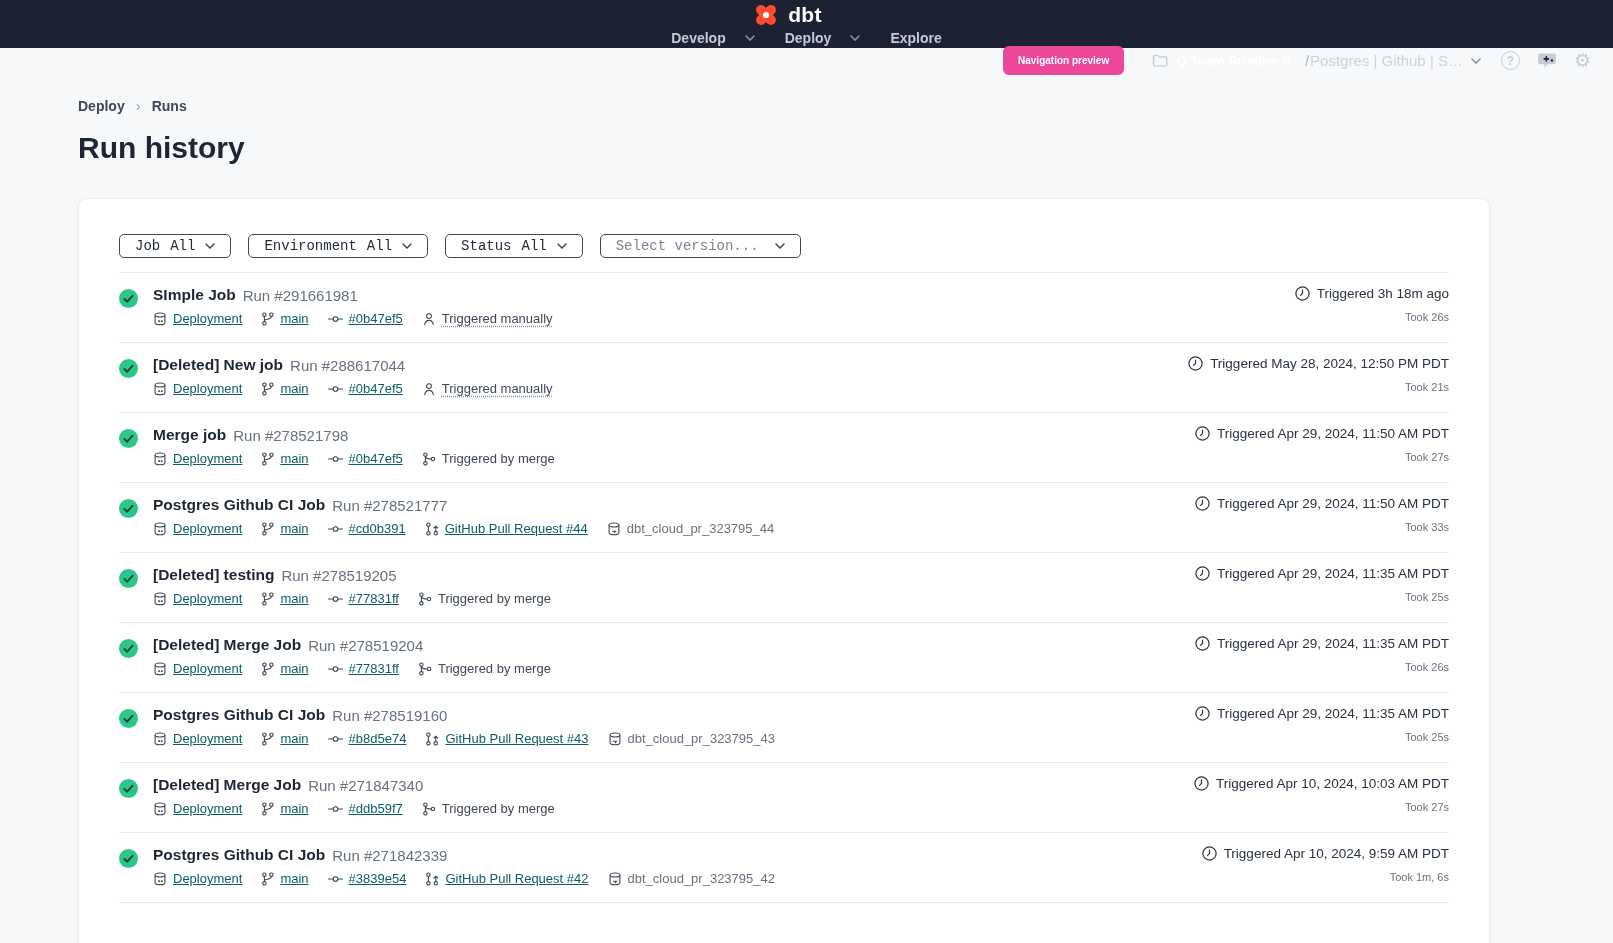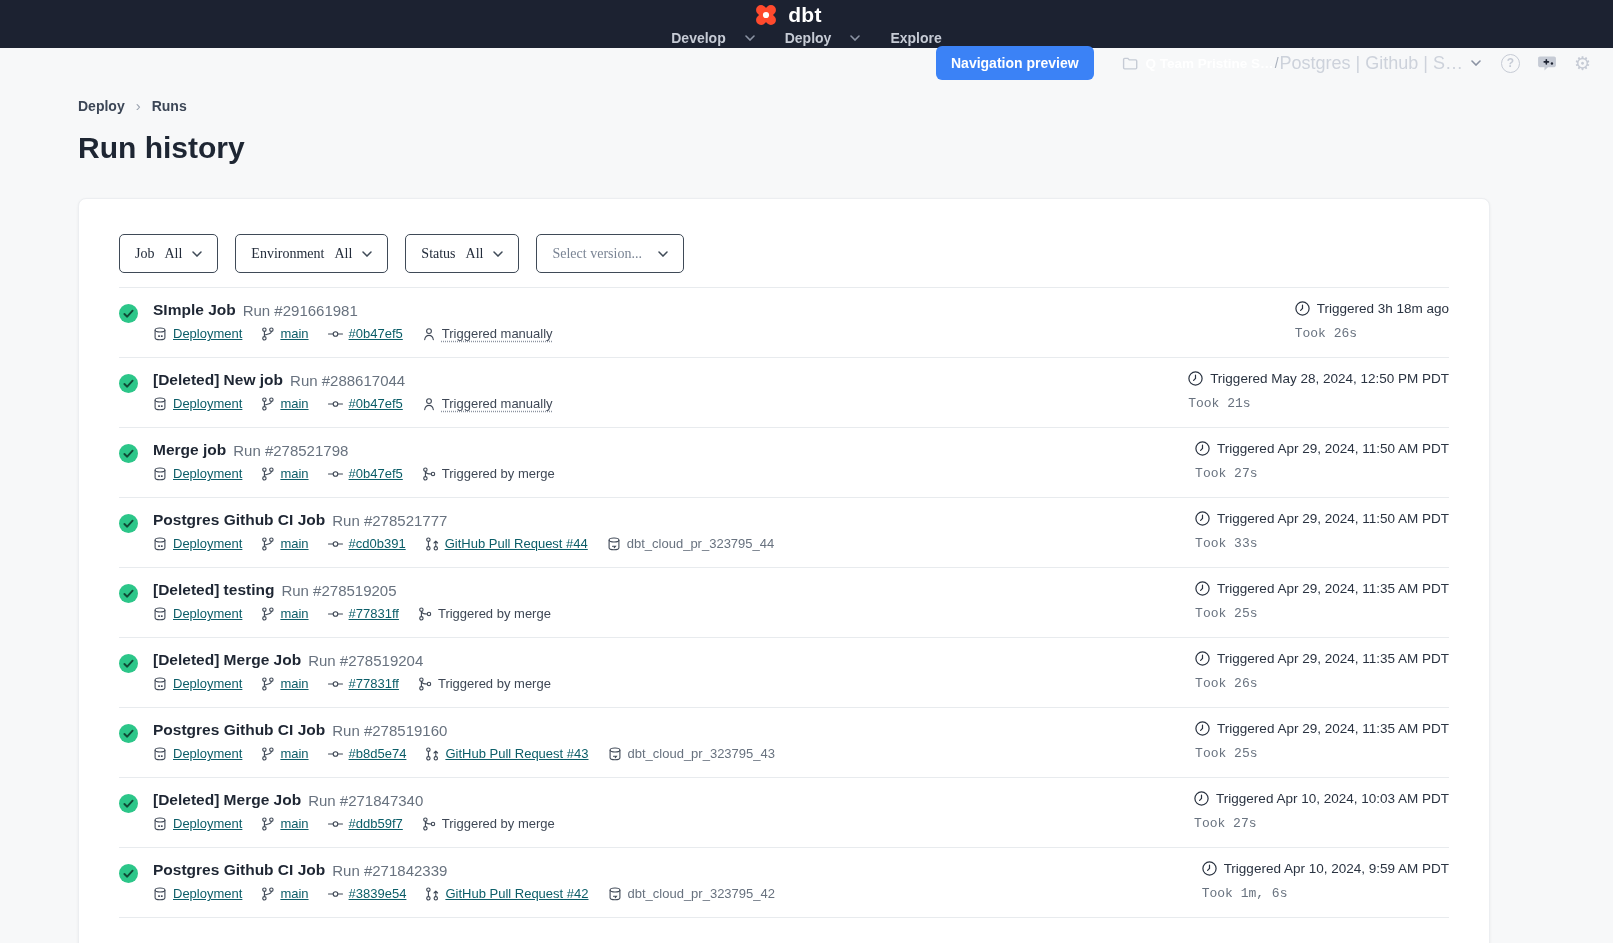--- a/index.html
+++ b/index.html
@@ -9,61 +9,61 @@
     background:#f7f8f9;
     position:relative;
   }
   
   .topnav{display:flex;align-items:center;height:48px;background:#1c2231;padding:0 22px;flex-direction:column;}
   .brand{display:flex;align-items:center;gap:7px;margin-right:40px;cursor:pointer;}
   .brand-text{color:#ffffff;font-weight:700;font-size:21px;letter-spacing:.3px;}
   .nav-menu{display:flex;gap:30px;}
   .nav-item{color:#c6cbd5;font-size:14px;font-weight:600;display:flex;align-items:center;gap:19px;cursor:pointer;}
   .nav-right{margin-left:auto;display:flex;align-items:center;gap:20px;}
-  .preview-btn{background:#3b82f6;color:#fff;font-size:14px;font-weight:600;padding:9px 15px;border-radius:6px;border:none;cursor:pointer;font-family:inherit;}
+  .preview-btn{background:#ec4899;color:#fff;font-size:10px;font-weight:600;padding:9px 15px;border-radius:6px;border:none;cursor:pointer;font-family:inherit;}
   .account-group{display:flex;align-items:center;gap:1px;cursor:pointer;padding-left:8px;}
   .account{display:flex;align-items:center;gap:8px;color:#ffffff;font-weight:700;font-size:13.5px;white-space:nowrap;}
   .nav-sep{color:#aab1bd;font-size:14px;}
-  .project{color:#cdd2db;font-weight:400;font-size:18px;display:flex;align-items:center;gap:8px;white-space:nowrap;}
+  .project{color:#cdd2db;font-weight:400;font-size:15px;display:flex;align-items:center;gap:8px;white-space:nowrap;}
   .nav-icons{display:flex;align-items:center;gap:17px;color:#c6cbd5;}
   .help-circle{width:19px;height:19px;border:1.6px solid #c6cbd5;border-radius:50%;display:flex;align-items:center;justify-content:center;font-size:12px;font-weight:700;color:#c6cbd5;cursor:pointer;}
   .gear{font-size:19px;line-height:1;color:#c6cbd5;cursor:pointer;}
   
   .content{padding:0 78px;}
   .breadcrumb{padding-top:49px;font-size:14px;font-weight:600;color:#3c4656;display:flex;gap:11px;align-items:center;}
   .crumb{cursor:pointer;}
   .crumb-sep{color:#9aa2af;font-weight:400;font-size:15px;}
   .page-title{font-size:30px;font-weight:700;color:#1e2633;margin-top:17px;}
   
   .card{position:absolute;top:198px;left:78px;width:1412px;height:760px;background:#ffffff;
         border:1px solid #eceef1;border-radius:8px;box-shadow:0 1px 3px rgba(20,25,40,.06);
         padding:35px 40px 0 40px;}
   .filters{display:flex;gap:17px;margin-bottom:14px;}
-  .filter-btn{display:flex;align-items:center;gap:10px;border:1px solid #3f4a57;border-radius:5px;height:39px;
-        padding:0 15px;font-size:14px;color:#232c3b;background:#fff;cursor:pointer;font-family:Liberation Serif, serif;}
+  .filter-btn{display:flex;align-items:center;gap:10px;border:1px solid #3f4a57;border-radius:5px;height:24px;
+        padding:0 15px;font-size:14px;color:#232c3b;background:#fff;cursor:pointer;font-family:Liberation Mono, monospace;}
   .filter-label{font-weight:400;}
   .filter-value{font-weight:400;}
   .placeholder{color:#7a8494;}
   
   .run-list{border-top:1px solid #e8ebee;}
   .run-row{position:relative;height:70px;border-bottom:1px solid #e8ebee;padding:13px 0 0 34px;}
   .status-icon{position:absolute;left:0;top:16px;}
   .run-line1{display:flex;align-items:center;gap:7px;}
   .run-name{font-size:15.5px;font-weight:700;color:#1e2633;text-decoration:none;cursor:pointer;}
   .run-id{font-size:15px;color:#68727f;}
   .run-line2{display:flex;align-items:flex-end;gap:19px;margin-top:7px;font-size:13px;}
   .meta{display:inline-flex;align-items:center;gap:6px;color:#3f4856;}
   .meta svg{flex:none;}
   .meta a{color:#0b5d68;text-decoration:underline;cursor:pointer;}
   .trigger-label{color:#3f4856;}
   .dotted{text-decoration:underline dotted #8b93a0;text-underline-offset:3px;cursor:default;}
   .schema-text{color:#68727f;}
-  .run-right{position:absolute;right:0;top:13px;}
+  .run-right{position:absolute;right:0;top:13px;text-align:right;}
   .triggered{display:flex;align-items:center;gap:7px;font-size:13.5px;color:#2a3341;justify-content:flex-end;}
-  .took{margin-top:10px;font-size:13px;color:#68727f;font-family:Liberation Mono, monospace;}
+  .took{margin-top:10px;font-size:11px;color:#68727f;}
 </style>
 </head>
 <body>
 
 <div class="topnav">
   <div class="brand">
     <svg width="30" height="30" viewBox="0 0 30 30">
       <g fill="#ff4a2d" transform="rotate(45 15 15)">
         <rect x="3" y="10" width="24" height="10" rx="5"></rect>
         <rect x="10" y="3" width="10" height="24" rx="5"></rect>

